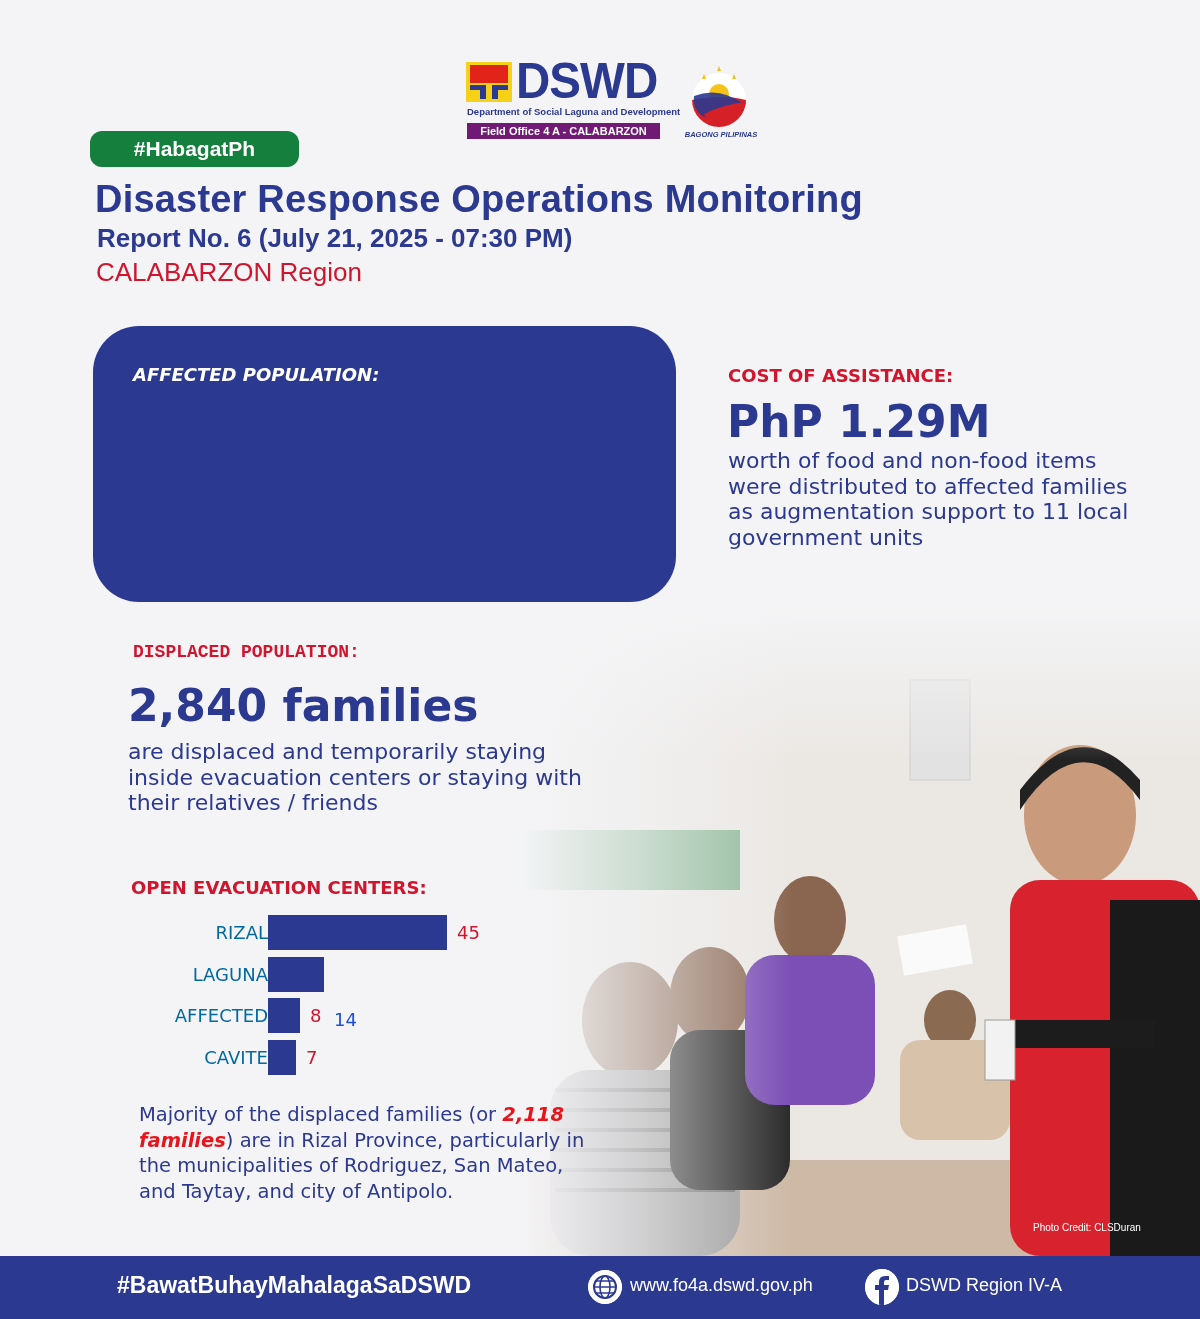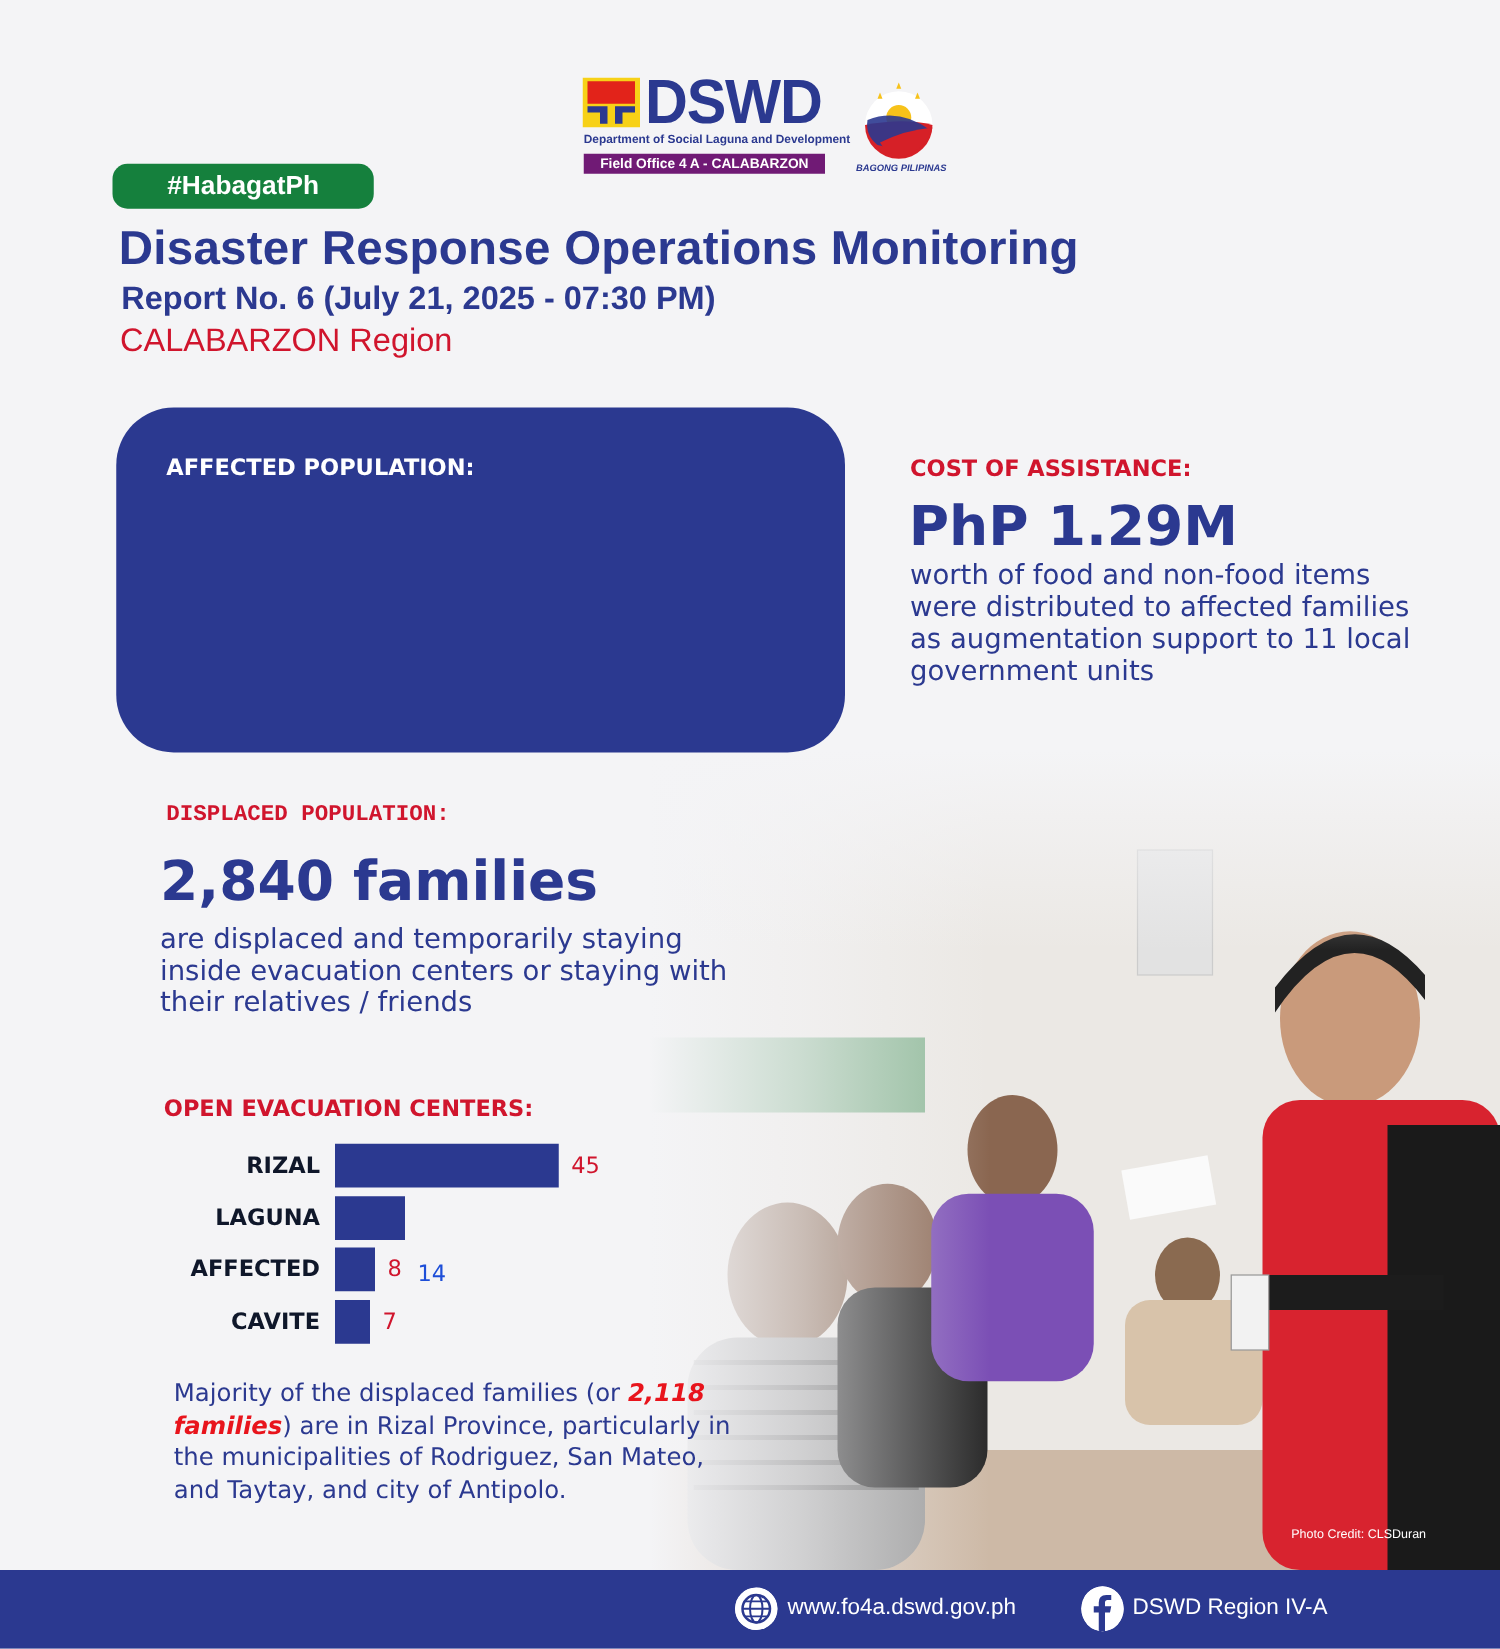--- a/index.html
+++ b/index.html
@@ -39,40 +39,40 @@
     color:#fff; font-family:"Liberation Sans", sans-serif; font-weight:bold; font-size:21px; text-align:center; line-height:36px; }
 
   .title { position:absolute; left:95px; top:178px; font-family:"Liberation Sans", sans-serif; font-weight:bold;
     font-size:38px; color:#2b3990; white-space:nowrap; letter-spacing:0.2px; }
   .report { position:absolute; left:97px; top:223px; font-family:"Liberation Sans", sans-serif; font-weight:bold;
     font-size:26px; color:#2b3990; white-space:nowrap; }
   .region { position:absolute; left:96px; top:257px; font-family:"Liberation Sans", sans-serif;
     font-size:26px; color:#d0152d; white-space:nowrap; }
 
   
-  .card { position:absolute; left:93px; top:326px; width:583px; height:276px; background:#2b3990; border-radius:46px; color:#fff; }
+  .card { position:absolute; left:93px; top:326px; width:583px; height:276px; background:#2b3990; border-radius:46px; color:#fff;font-style:italic; }
   .card .lbl { position:absolute; left:40px; top:38px; font-weight:bold; font-size:18px; white-space:nowrap; }
   .card .big { position:absolute; left:37px; top:72px; font-weight:bold; font-size:46px; white-space:nowrap; letter-spacing:0.5px; }
   .card .desc { position:absolute; left:38px; top:135px; font-size:24px; line-height:28px; width:520px; }
 
   
   .cost-lbl { position:absolute; left:728px; top:365px; font-weight:bold; font-size:18px; color:#d0152d; white-space:nowrap; }
   .cost-big { position:absolute; left:727px; top:396px; font-weight:bold; font-size:44px; color:#2b3990; white-space:nowrap; }
   .cost-desc { position:absolute; left:728px; top:448px; font-size:22px; line-height:25.5px; width:420px; color:#2b3990; }
 
   
   .dis-lbl { position:absolute; left:133px; top:642px; font-weight:bold; font-size:18px; color:#d0152d; white-space:nowrap;font-family:Liberation Mono, monospace; }
   .dis-big { position:absolute; left:128px; top:680px; font-weight:bold; font-size:44px; color:#2b3990; white-space:nowrap; }
   .dis-desc { position:absolute; left:128px; top:739px; font-size:22px; line-height:25.5px; width:470px; color:#2b3990; }
 
   
   .ev-lbl { position:absolute; left:131px; top:877px; font-weight:bold; font-size:18px; color:#d0152d; white-space:nowrap; }
   .bar-row { position:absolute; left:100px; height:35px; width:420px; }
-  .bar-row .cat { position:absolute; right:264px; top:0; height:35px; line-height:35px; font-weight:bold; font-size:18px;
-    color:#0f172a; text-align:right; white-space:nowrap; }
+  .bar-row .cat { position:absolute; right:252px; top:0; height:35px; line-height:35px; font-weight:normal; font-size:18px;
+    color:#0369a1; text-align:right; white-space:nowrap; }
   .bar-row .bar { position:absolute; left:168px; top:0; height:35px; background:#2b3990; }
   .bar-row .val { position:absolute; top:0; height:35px; line-height:35px; font-size:18px; color:#d0152d; }
 
   .majority { position:absolute; left:139px; top:1102px; font-size:19.5px; line-height:25.5px; width:450px; color:#2b3990; }
   .majority .hl { color:#e8141c; font-weight:bold; font-style:italic; }
 
   .credit { position:absolute; left:1033px; top:1222px; font-family:"Liberation Sans", sans-serif; font-size:10px; color:#fff; white-space:nowrap; }
 
   
   .footer { position:absolute; left:0; top:1256px; width:1200px; height:63px; background:#2b3990; }
@@ -187,20 +187,21 @@
   </div>
 </div>
 
 <div class="majority">
   <span>Majority of the displaced families (or </span><span class="hl">2,118 families</span><span>) are in Rizal Province, particularly in the municipalities of Rodriguez, San Mateo, and Taytay, and city of Antipolo.</span>
 </div>
 
 <div class="credit">Photo Credit:  CLSDuran</div>
 
 <div class="footer">
+  <div class="tag">#BawatBuhayMahalagaSaDSWD</div>
   <svg class="web-icon" viewBox="0 0 34 34">
     <circle cx="17" cy="17" r="17" fill="#fff"></circle>
     <circle cx="17" cy="17" r="11" fill="none" stroke="#2b3990" stroke-width="2"></circle>
     <ellipse cx="17" cy="17" rx="5" ry="11" fill="none" stroke="#2b3990" stroke-width="1.6"></ellipse>
     <line x1="6" y1="17" x2="28" y2="17" stroke="#2b3990" stroke-width="1.6"></line>
     <line x1="8" y1="11" x2="26" y2="11" stroke="#2b3990" stroke-width="1.4"></line>
     <line x1="8" y1="23" x2="26" y2="23" stroke="#2b3990" stroke-width="1.4"></line>
   </svg>
   <a class="web">www.fo4a.dswd.gov.ph</a>
   <svg class="fb-icon" viewBox="0 0 34 36">

